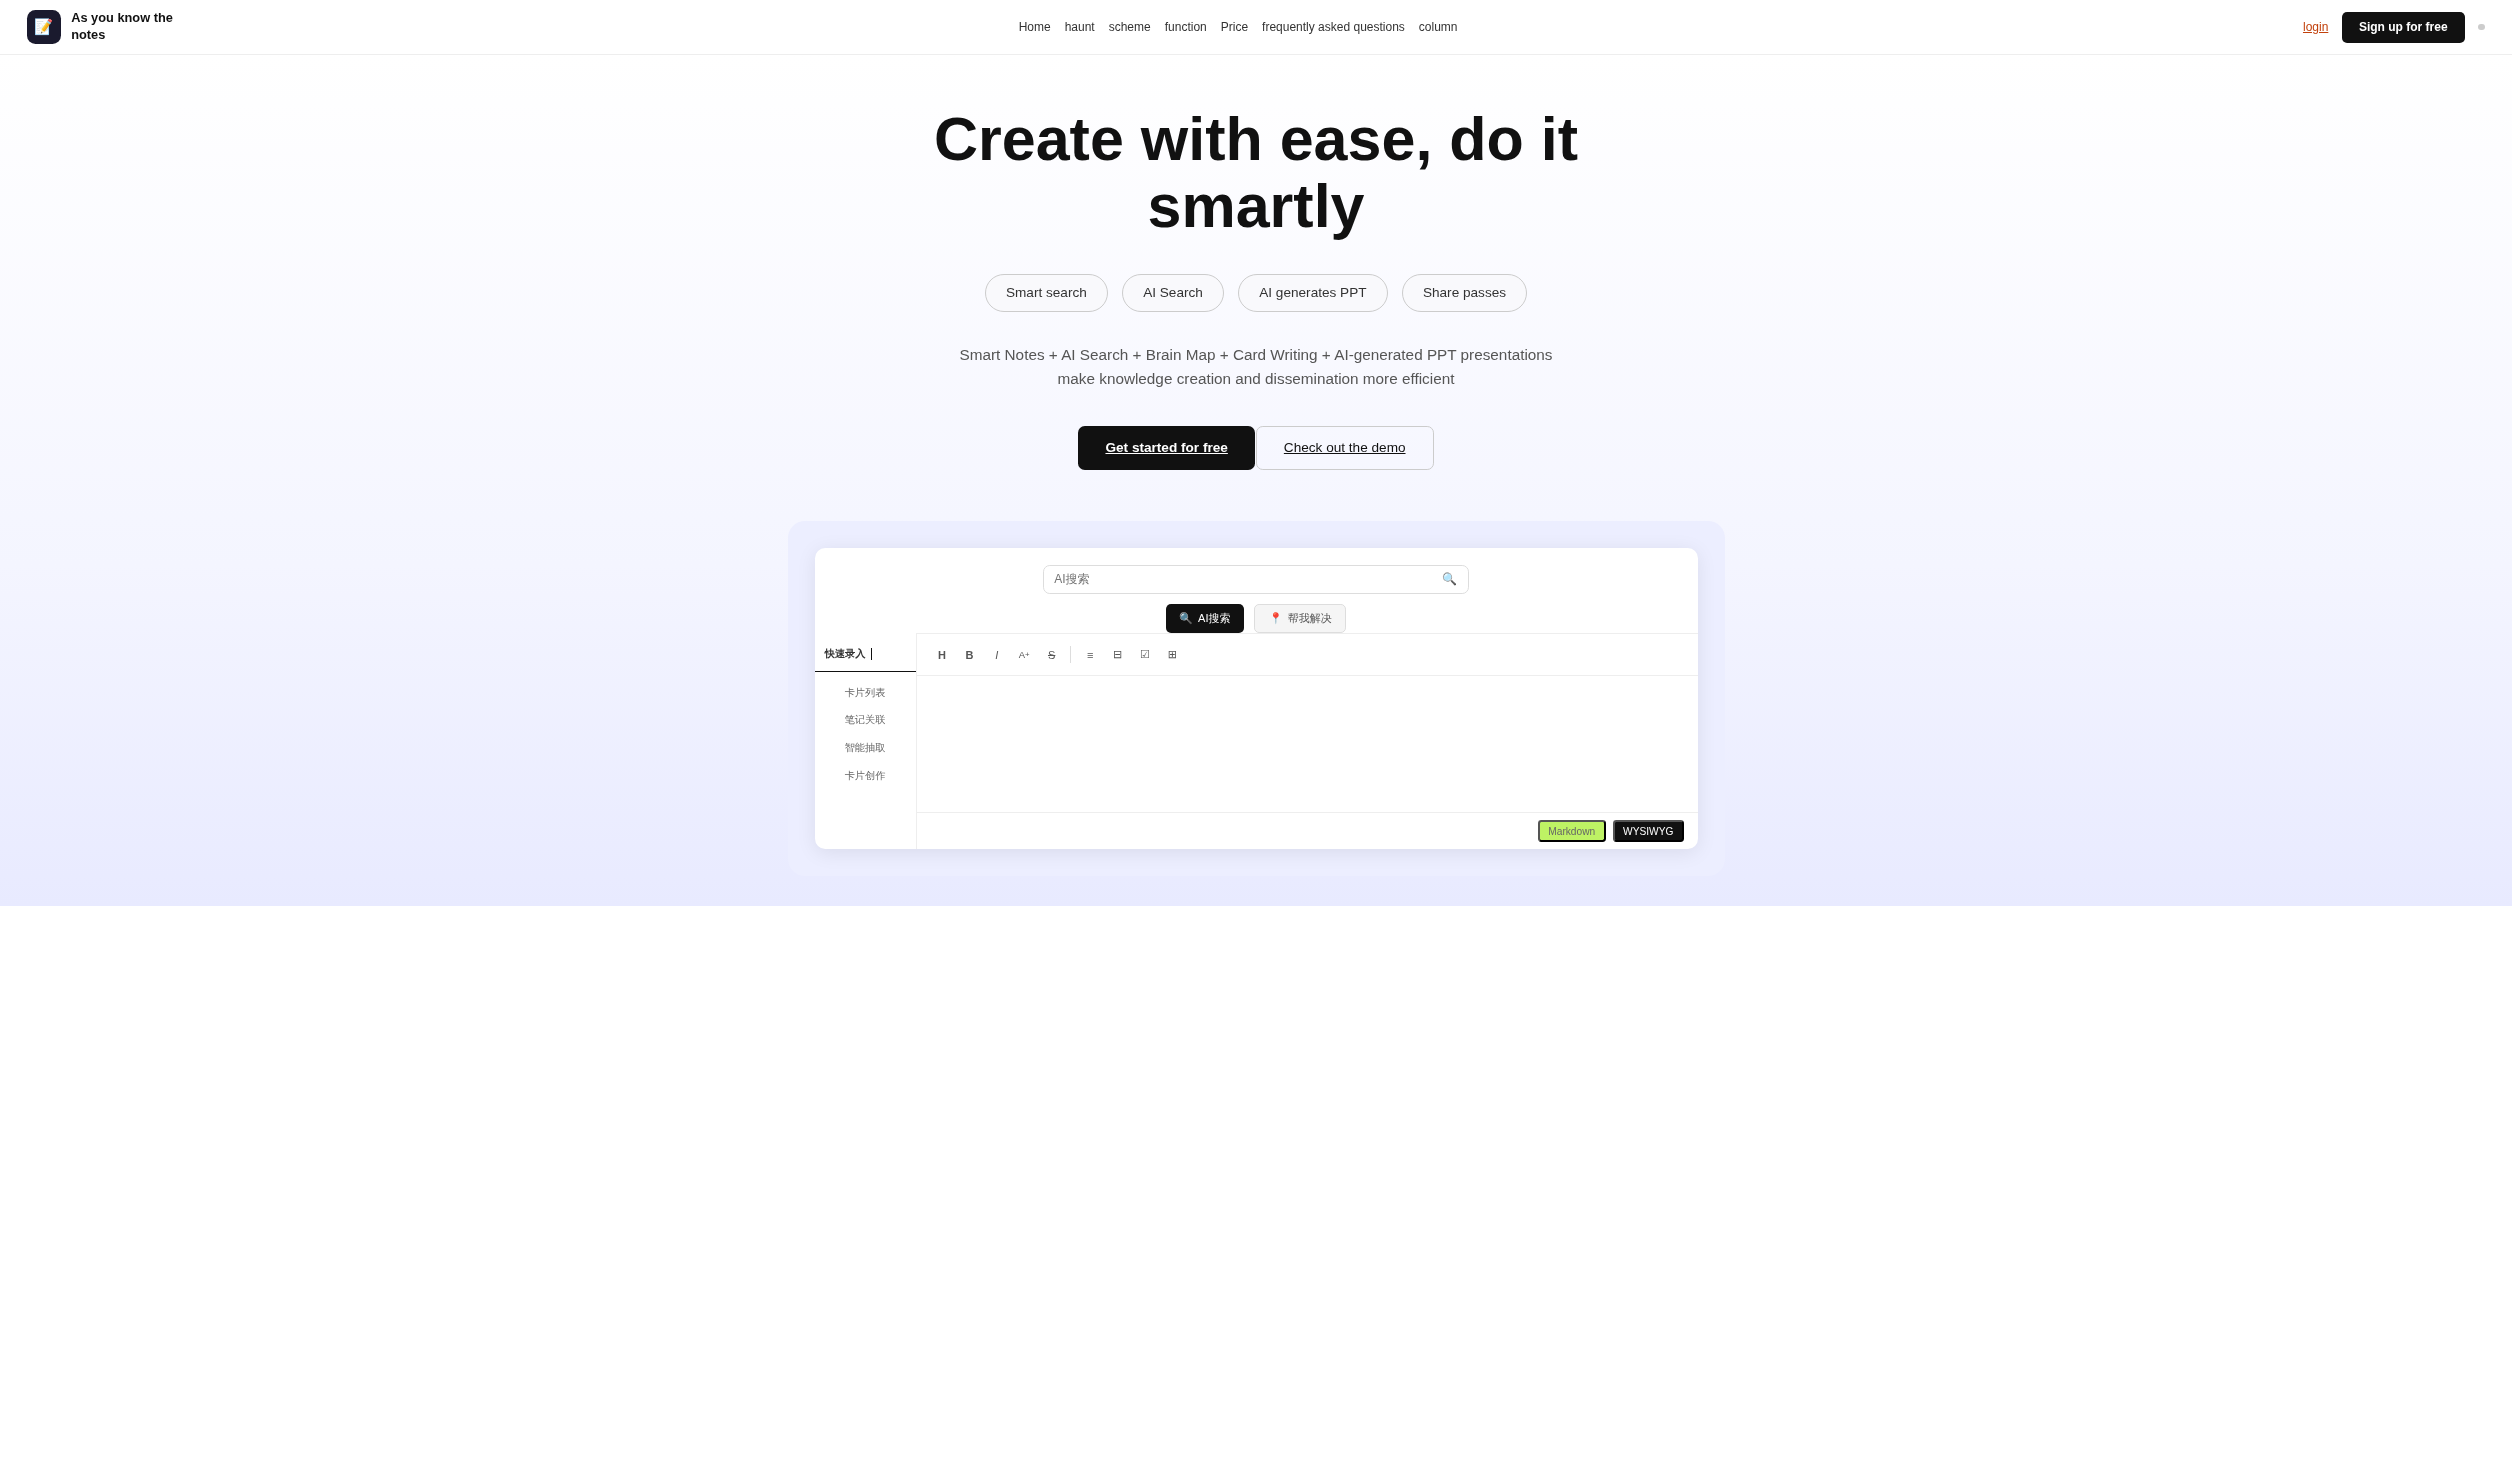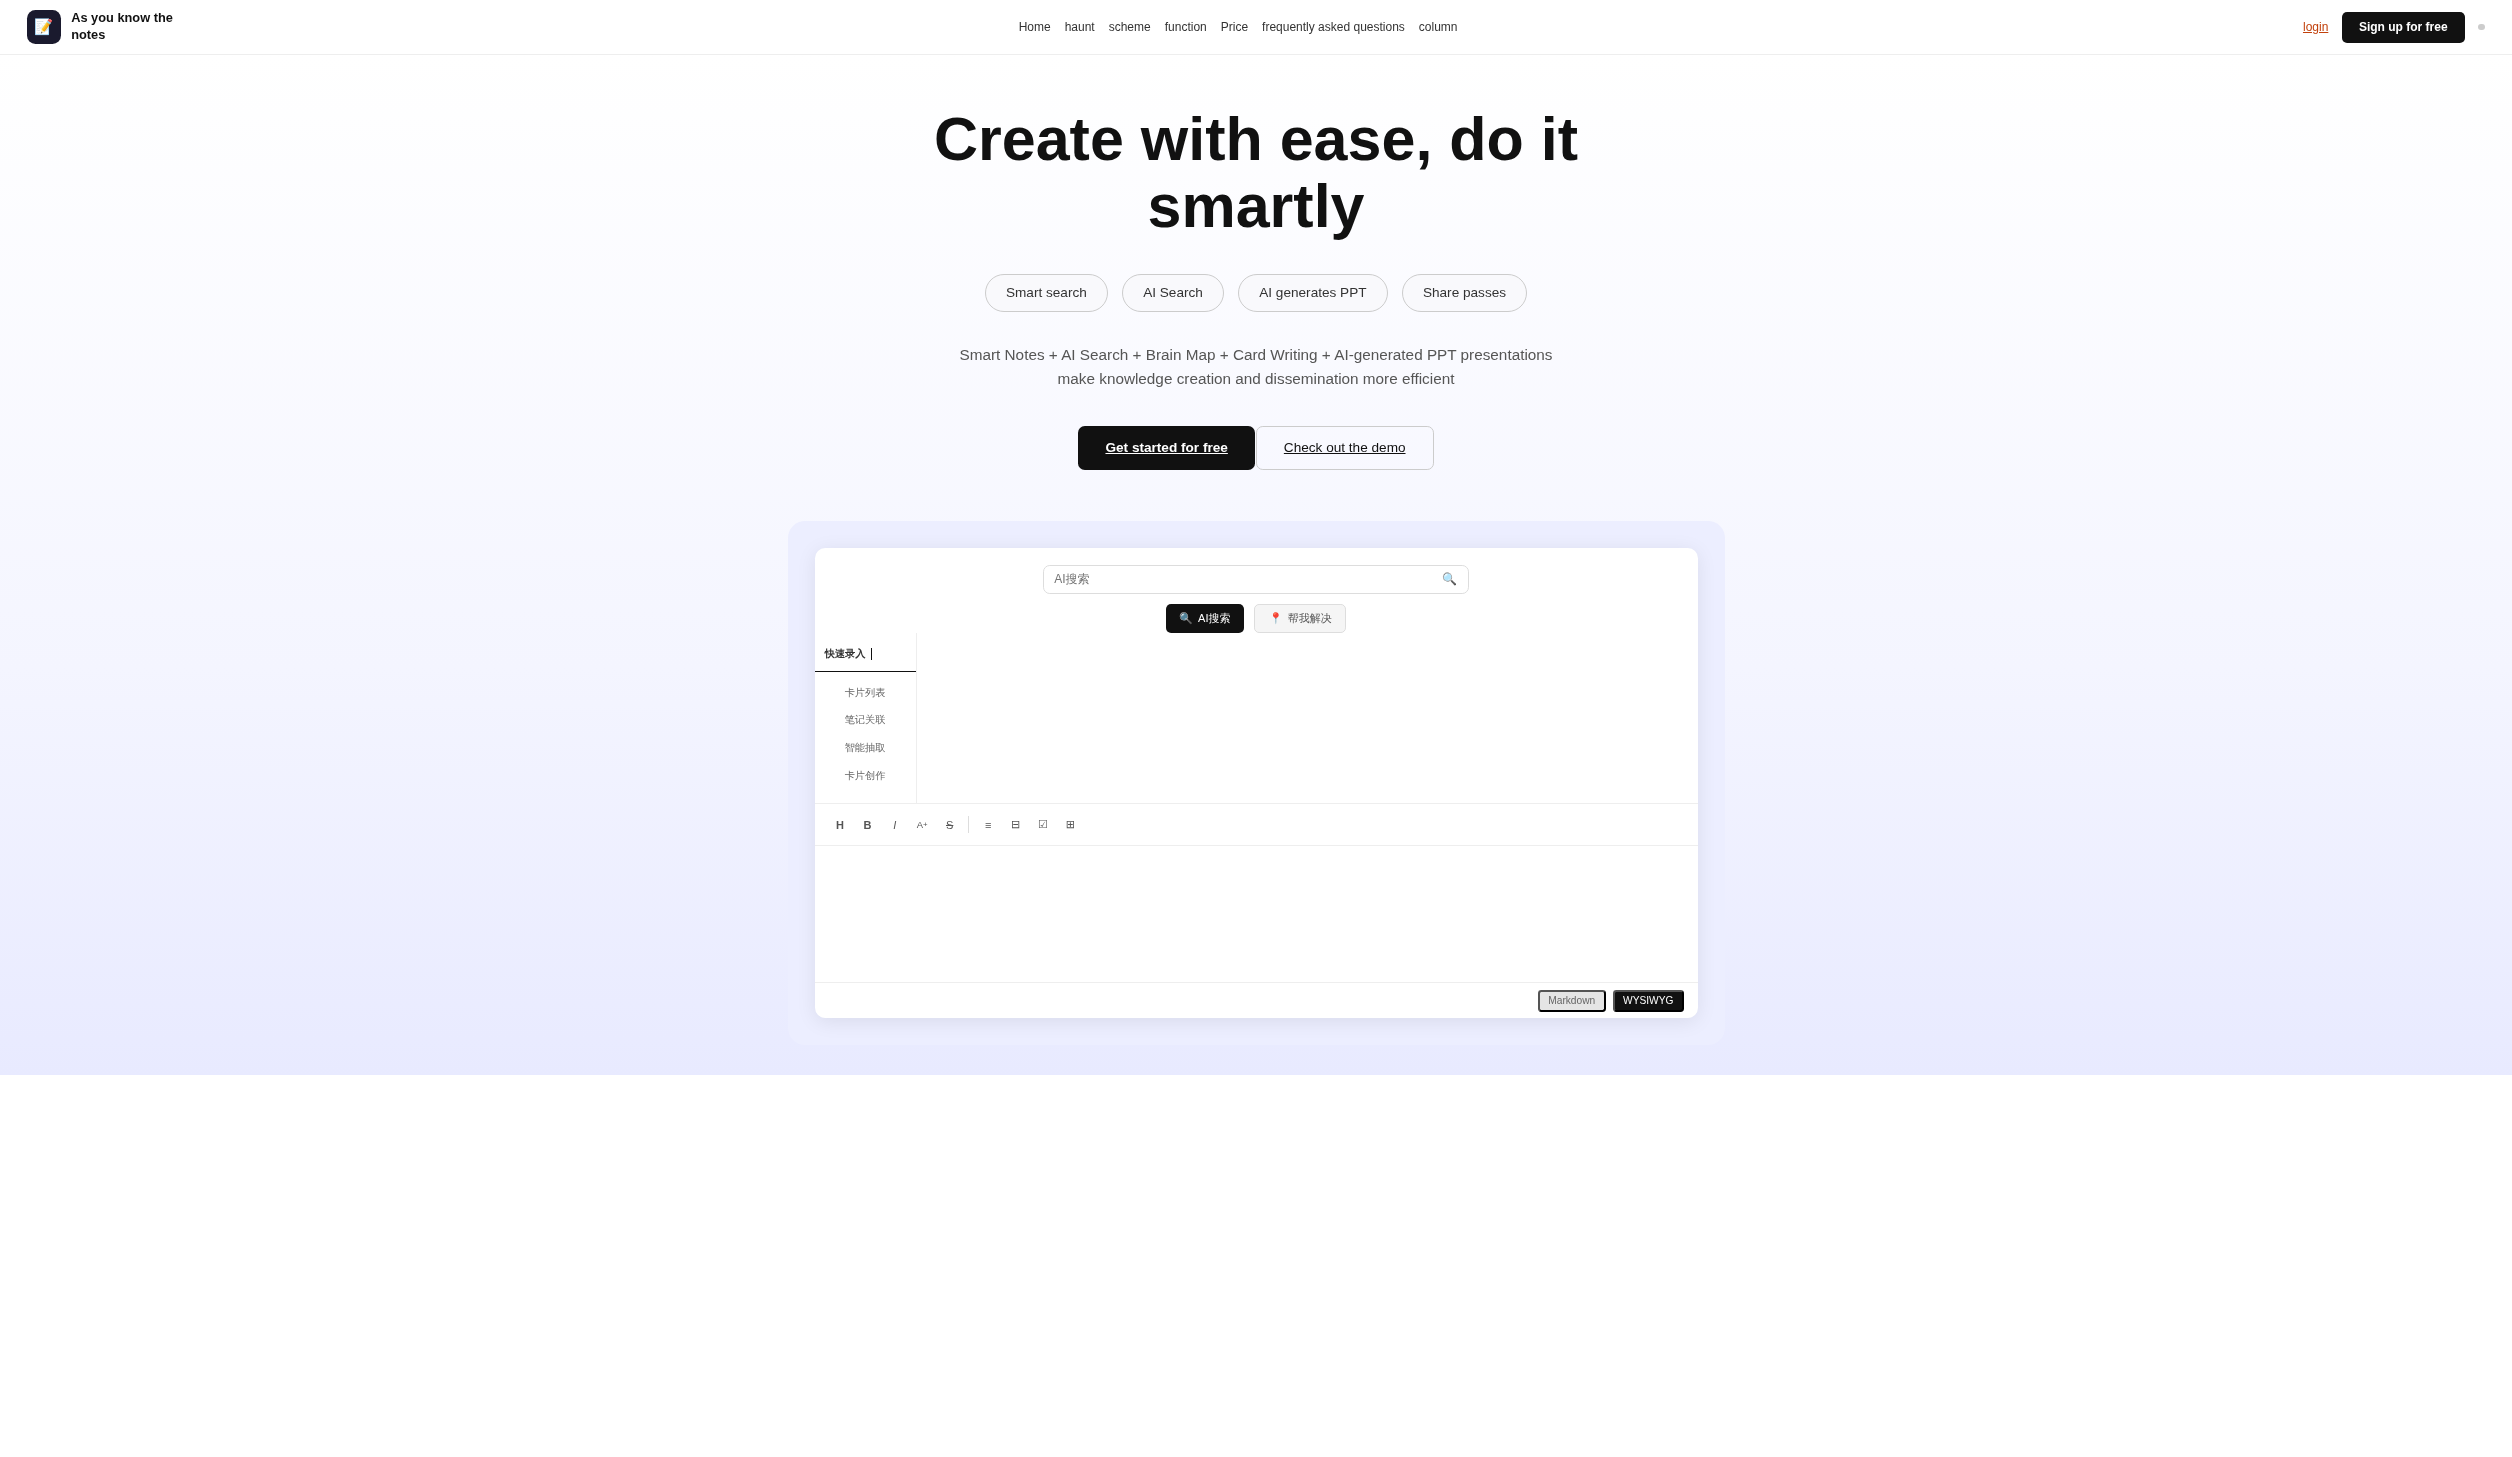--- a/index.html
+++ b/index.html
@@ -99,21 +99,21 @@
     .ai-btn-primary {
       background: #111; color: #fff; border: none; border-radius: 5.1px;
       padding: 6px 13.6px; font-size: 11px; cursor: pointer; display: flex; align-items: center; gap: 5.1px;
     }
     .ai-btn-secondary {
       background: #f5f5f5; color: #555; border: 0.9px solid #ddd; border-radius: 5.1px;
       padding: 6px 13.6px; font-size: 11px; cursor: pointer; display: flex; align-items: center; gap: 5.1px;
     }
 
     
-    .demo-editor { display: flex; flex-direction: column; }
+    .demo-editor { display: flex; }
     .demo-sidebar-mini {
       width: 102px; border-right: 0.9px solid #eee; padding: 13.6px 0; flex-shrink: 0;
     }
     .sidebar-mini-header {
       font-size: 10.2px; font-weight: 700; color: #333; padding: 0 10.2px 10.2px;
       border-bottom: 1.7px solid #111; margin-bottom: 6.8px; display: flex; align-items: center; gap: 5.1px;
     }
     .sidebar-mini-item {
       font-size: 10.2px; color: #666; padding: 6.8px 10.2px; cursor: pointer;
     }
@@ -131,21 +131,21 @@
 
     .demo-editor-content {
       min-height: 136px; padding: 13.6px; font-size: 12px; color: #ccc;
     }
 
     .demo-footer-bar {
       display: flex; justify-content: flex-end; align-items: center; gap: 6.8px;
       padding: 6.8px 13.6px; border-top: 0.9px solid #eee;
     }
     .footer-badge {
-      background: #e5e5e5; color: #666; font-size: 10.2px; padding: 3.4px 8.5px;
+      background: #bef264; color: #666; font-size: 10.2px; padding: 3.4px 8.5px;
       border-radius: 3.4px; cursor: pointer;
     }
     .footer-badge.active { background: #111; color: #fff; }
   </style>
 </head>
 <body>
 
 <nav>
   <div class="nav-logo">
     <div class="nav-logo-icon">

